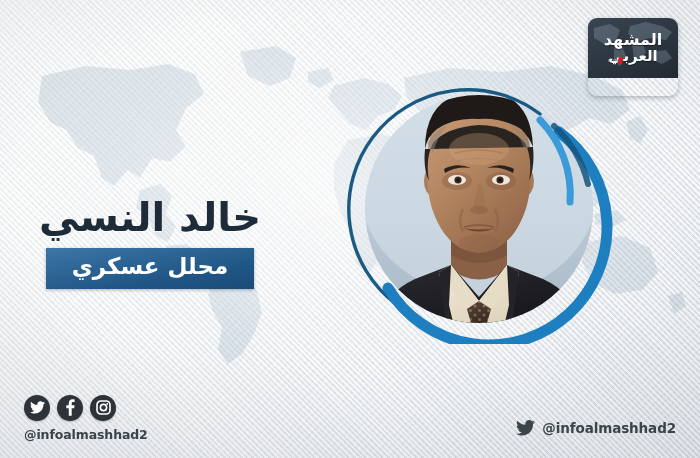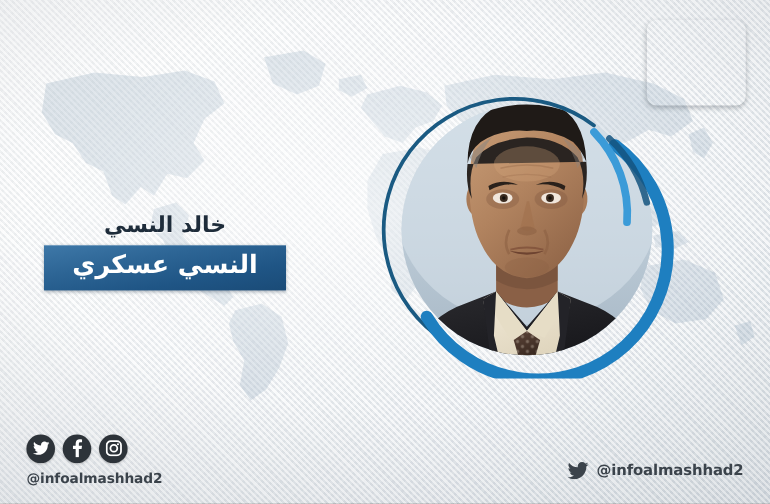--- a/index.html
+++ b/index.html
@@ -51,21 +51,21 @@
 
   
   .name-block{
     position:absolute;
     left:0;top:192px;
     width:300px;
     text-align:center;
     direction:rtl;
   }
   .guest-name{
-    font-size:20px;
+    font-size:40px;
     font-weight:bold;
     color:#1e2c3a;
     letter-spacing:0px;
     line-height:1.25;
     text-shadow:0 1px 1px rgba(255,255,255,.9);
     white-space:nowrap;
   }
   .title-wrap{
     margin-top:6px;
     display:flex;justify-content:center;
@@ -249,21 +249,21 @@
         <path d="M678 258 L692 254 L696 268 L684 276 Z"></path>
       </g>
     </svg>
   </div>
 
   <div class="vignette"></div>
 
   <div class="name-block">
     <div class="guest-name">خالد النسي</div>
     <div class="title-wrap">
-      <div class="guest-title">النسي عسكري</div>
+      <div class="guest-title">محلل عسكري</div>
     </div>
   </div>
 
   <div class="portrait">
 
     <div class="photo-clip">
       <div class="photo-inner">
         <svg class="photo-svg" viewBox="0 0 256 300" xmlns="http://www.w3.org/2000/svg">
           <defs>
             <linearGradient id="bgGrad" x1="0" y1="0" x2="0" y2="1">
@@ -369,20 +369,39 @@
 
       <path d="M 215 58 A 118 118 0 1 1 44 214" fill="none" stroke="#1e7fc0" stroke-width="11" stroke-linecap="round"></path>
 
       <path d="M 196 46 A 106 106 0 0 1 226 128" fill="none" stroke="#3b9bd8" stroke-width="7" stroke-linecap="round"></path>
 
       <path d="M 210 52 A 116 116 0 0 1 244 110" fill="none" stroke="#14547f" stroke-width="6" stroke-linecap="round" opacity=".85"></path>
     </svg>
   </div>
 
   <div class="logo">
+    <div class="logo-top">
+      <div class="logo-map">
+        <svg viewBox="0 0 90 60" xmlns="http://www.w3.org/2000/svg">
+          <g fill="#9db4c6">
+            <path d="M6 10 L22 6 L32 12 L28 22 L16 26 L6 20 Z"></path>
+            <path d="M26 30 L34 28 L38 38 L32 48 L26 44 Z"></path>
+            <path d="M42 8 L58 4 L74 8 L84 14 L78 22 L62 20 L48 24 L40 16 Z"></path>
+            <path d="M44 26 L54 24 L58 34 L52 44 L46 40 Z"></path>
+            <path d="M64 34 L78 32 L84 40 L74 46 L64 42 Z"></path>
+          </g>
+        </svg>
+      </div>
+      <div class="logo-ar">
+        <span class="l1">المشهد</span>
+        <span class="l2">العربي</span>
+      </div>
+      <div class="logo-sub">COM</div>
+      <div class="logo-dot"></div>
+    </div>
   </div>
 
   <div class="social">
     <div class="social-icons">
 
       <div class="sicon">
         <svg width="15" height="13" viewBox="0 0 24 20" xmlns="http://www.w3.org/2000/svg">
           <path fill="#ffffff" d="M24 2.4c-.9.4-1.8.7-2.8.8 1-.6 1.8-1.6 2.2-2.7-.9.6-2 1-3.1 1.2A4.9 4.9 0 0 0 16.6 0c-2.7 0-4.9 2.2-4.9 4.9 0 .4 0 .8.1 1.1C7.7 5.8 4.1 3.9 1.7.9c-.4.7-.7 1.6-.7 2.5 0 1.7.9 3.2 2.2 4.1-.8 0-1.6-.2-2.2-.6v.1c0 2.4 1.7 4.4 3.9 4.8-.4.1-.8.2-1.3.2-.3 0-.6 0-.9-.1.6 2 2.4 3.4 4.6 3.4-1.7 1.3-3.8 2.1-6.1 2.1H0c2.2 1.4 4.8 2.2 7.5 2.2 9.1 0 14-7.5 14-14v-.6c1-.7 1.8-1.6 2.5-2.6z"></path>
         </svg>
       </div>

